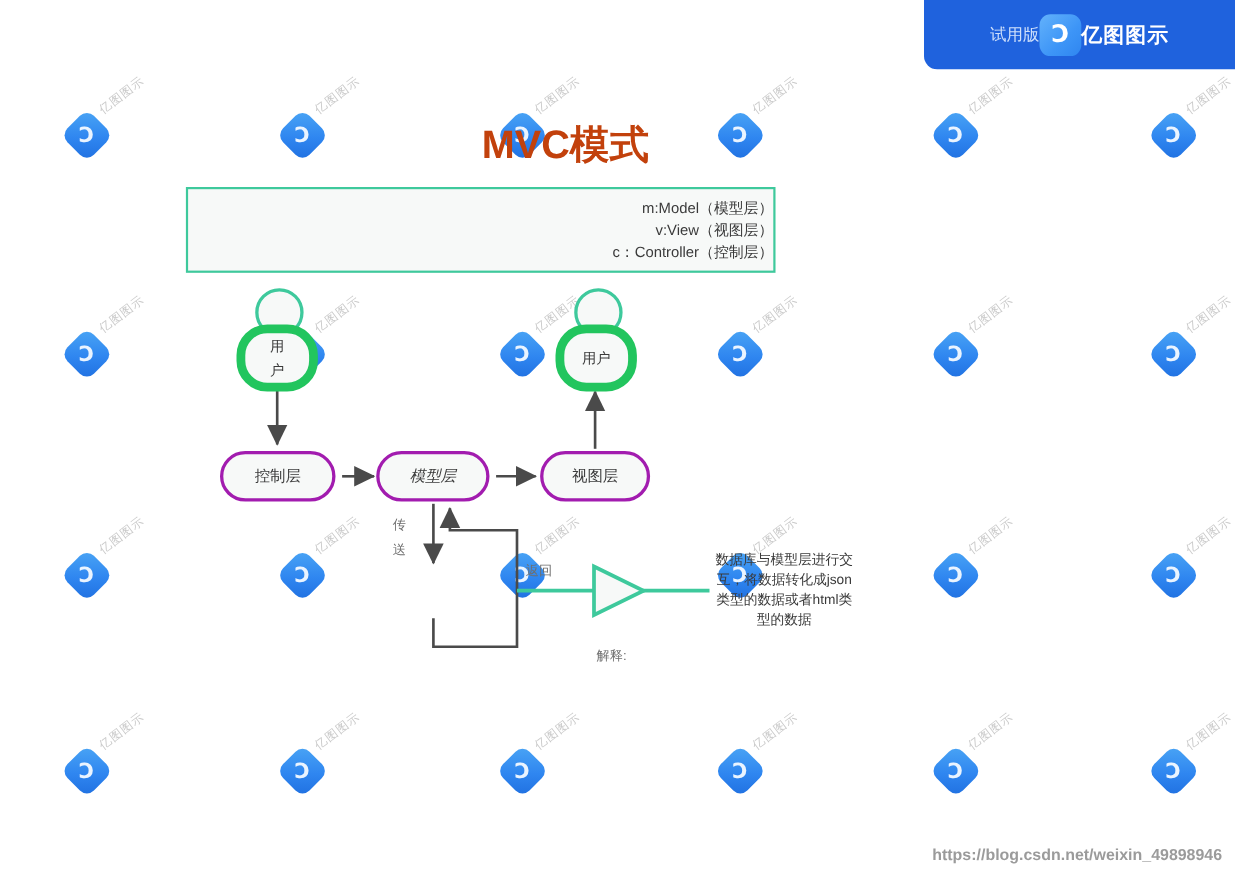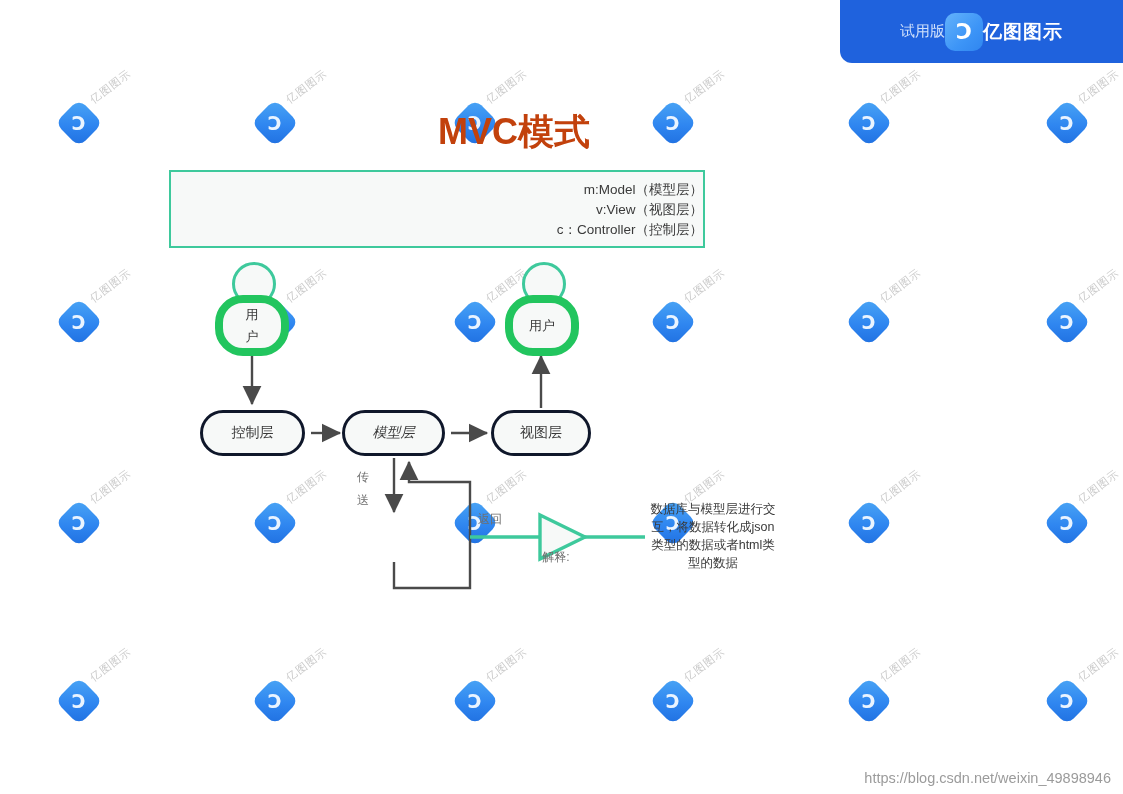--- a/index.html
+++ b/index.html
@@ -65,35 +65,35 @@
   }
   .actor .body{
     position:absolute;left:0;top:33px;width:74px;height:61px;border-radius:28px;
     border:8px solid #22c55e;background:#f7f9f8;box-sizing:border-box;
     display:flex;align-items:center;justify-content:center;
     font-size:13px;color:#3a3a3a;text-align:center;line-height:22px;
   }
   .actor .body.narrow{padding:0 18px;}
   .pill{
     position:absolute;height:46px;border-radius:23px;
-    border:3px solid #0f172a;background:#f7f9f8;box-sizing:border-box;
+    border:3px solid #a21caf;background:#f7f9f8;box-sizing:border-box;
     display:flex;align-items:center;justify-content:center;
     font-size:14px;color:#3a3a3a;
   }
   .edge-label{
     position:absolute;font-size:12px;color:#6f6f6f;line-height:15px;
     text-align:center;
   }
   #annotation{
     position:absolute;left:648px;top:500px;width:130px;
     font-size:12.5px;color:#3a3a3a;line-height:18px;text-align:center;
   }
   #page-url{
     position:absolute;right:12px;bottom:8px;z-index:20;
-    color:#9b9b9b;font-size:14.5px;
+    color:#9b9b9b;font-size:14.5px;font-weight:bold;
   }
   svg{position:absolute;left:0;top:0;width:1123px;height:794px;overflow:visible;}
 </style>
 </head>
 <body>
 
 <div id="canvas"></div>
 
 <div id="diagram">
 
@@ -138,21 +138,21 @@
     <div class="body">用户</div>
   </div>
 
   <div class="pill" style="left:200px;top:410px;width:105px;">控制层</div>
   <div class="pill" style="left:342px;top:410px;width:103px;font-style:italic;">模型层</div>
   <div class="pill" style="left:491px;top:410px;width:100px;text-align:right;">视图层</div>
 
   <div class="edge-label" style="left:348px;top:470px;width:30px;">传</div>
   <div class="edge-label" style="left:348px;top:493px;width:30px;">送</div>
   <div class="edge-label" style="left:473px;top:512px;width:34px;">返回</div>
-  <div class="edge-label" style="left:532px;top:550px;width:48px;">解释:</div>
+  <div class="edge-label" style="left:532px;top:589px;width:48px;">解释:</div>
 
   <div id="annotation">数据库与模型层进行交互，将数据转化成json类型的数据或者html类型的数据</div>
 </div>
 
 <div id="wm-layer">
     <div class="wm" style="left: 62px; top: 84px;">
       <div class="wm-logo">
         <span>Ɔ</span>
       </div>
       <div class="wm-text">亿图图示</div>

